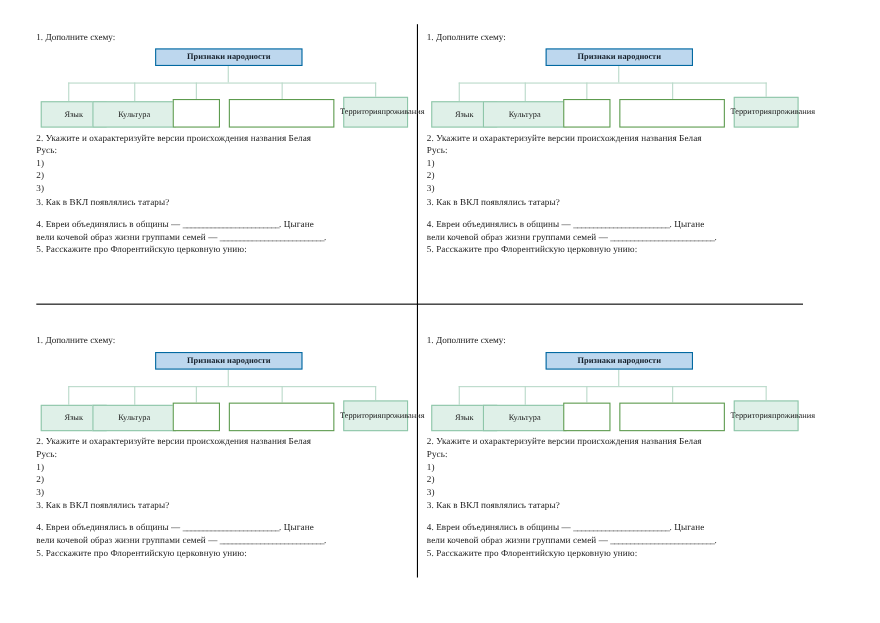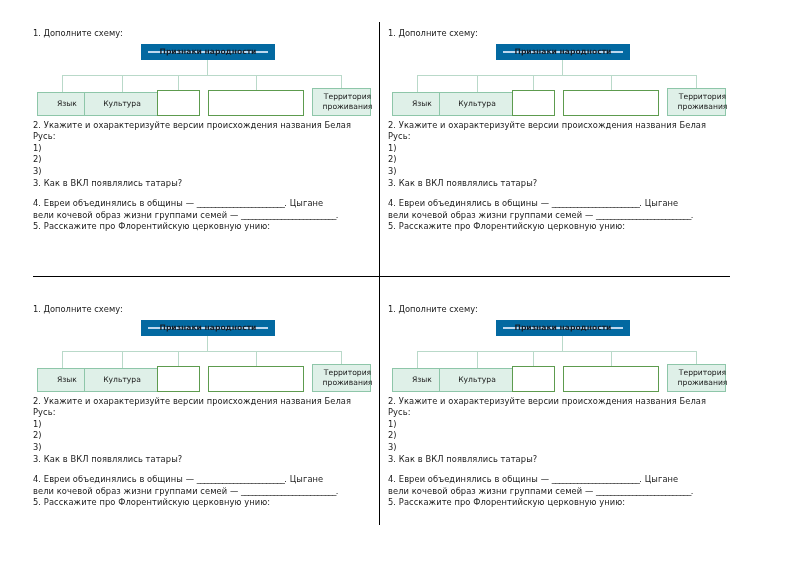--- a/index.html
+++ b/index.html
@@ -36,20 +36,21 @@
     top: 276px;
     width: 697px;
     height: 1px;
     background: #000000;
   }
 
   
   .quadrant {
     position: absolute;
     width: 345px;
+    font-family: Liberation Serif, serif;
   }
   .q-tl { left: 33px;  top: 28px;  }
   .q-tr { left: 388px; top: 28px;  }
   .q-bl { left: 33px;  top: 304px; }
   .q-br { left: 388px; top: 304px; }
 
   
   .line {
     font-size: 8.3px;
     line-height: 11.6px;
@@ -75,21 +76,21 @@
     box-sizing: border-box;
     display: flex;
     align-items: center;
     justify-content: center;
     text-align: center;
     font-size: 7.6px;
     line-height: 9.4px;
   }
   .node-root {
     background: #bdd7ee;
-    border: 7px solid #0369a1;
+    border: 1px solid #0369a1;
     font-weight: bold;
     color: #16202b;
     left: 108px;
     top: 0px;
     width: 134px;
     height: 16px;
   }
   .node-leaf {
     background: #dff0e8;
     border: 1px solid #8ec6a9;
@@ -98,21 +99,21 @@
   .node-blank {
     background: #ffffff;
     border: 1.4px solid #5d9b4e;
   }
 
   .leaf-1 { left: 4px;   top: 48px; width: 60px;  height: 24px; }
   .leaf-2 { left: 51px;  top: 48px; width: 76px;  height: 24px; }
   .blank-1{ left: 124px; top: 46px; width: 43px;  height: 26px; }
   .blank-2{ left: 175px; top: 46px; width: 96px;  height: 26px; }
   .leaf-3 { left: 279px; top: 44px; width: 59px;  height: 28px;
-            flex-direction: column; padding-left: 12px; }
+            flex-direction: row; padding-left: 12px; }
 
   
   .conn {
     position: absolute;
     background: #b9d9c9;
   }
   .conn-stem  { left: 174px; top: 16px;  width: 1px;  height: 15px; }
   .conn-bus   { left: 29px;  top: 31px;  width: 280px; height: 1px; }
   .drop       { position: absolute; width: 1px; background: #b9d9c9; top: 31px; }
   .drop-1 { left: 29px;  height: 17px; }

